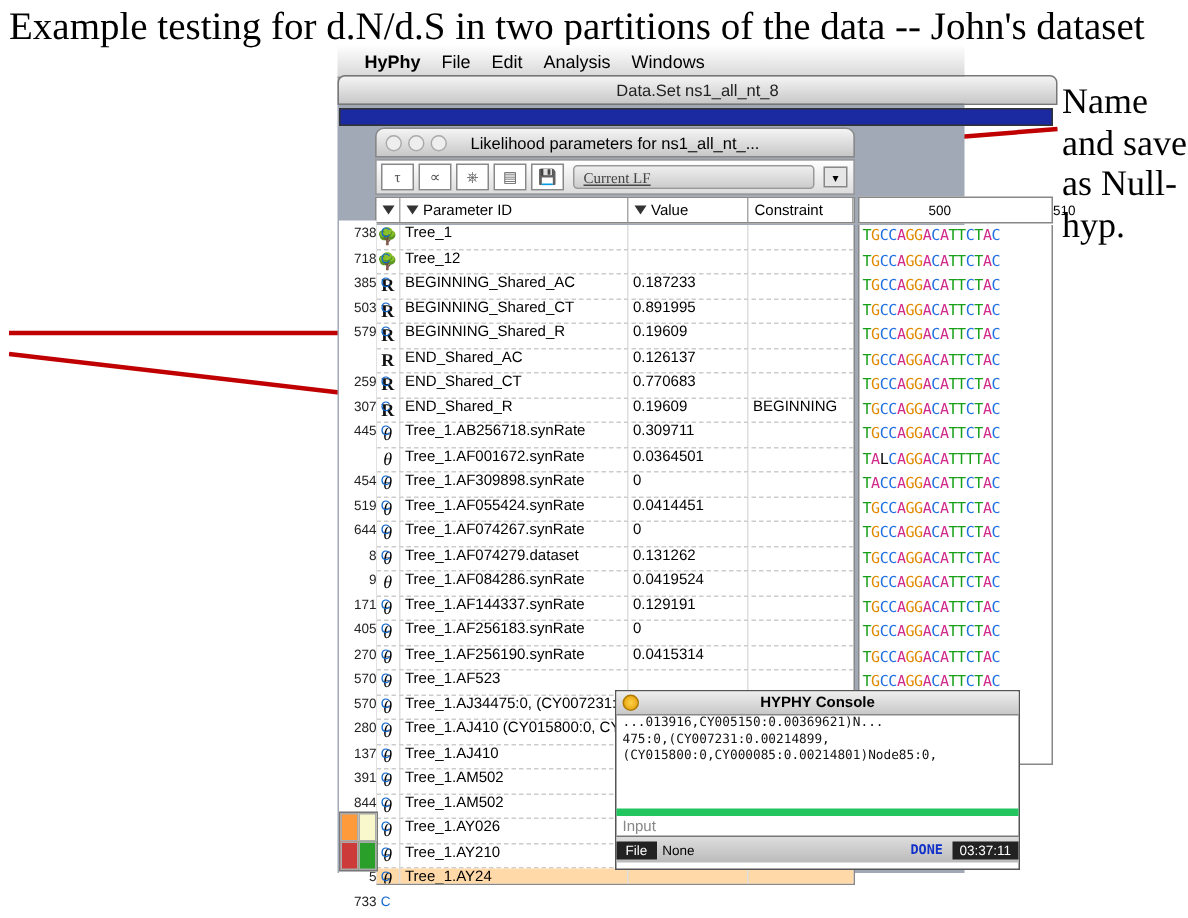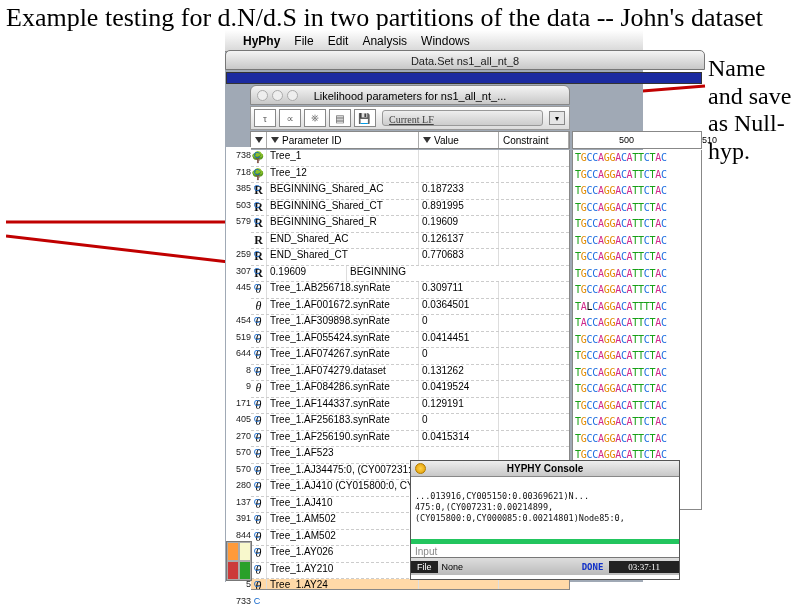--- a/index.html
+++ b/index.html
@@ -47,26 +47,26 @@
   
   .seqhead { position:absolute; top:131px; left:572px; width:130px; height:18px; background:#fff; border:1px solid #888; font-family:Geneva,Arial,sans-serif; font-size:9px; display:flex; align-items:center;}
   .seqhead span{ padding-left:8px; padding-right:22px;margin-left:38px;}
   .seqs { position:absolute; top:150px; left:572px; width:130px; height:360px; background:#fff; border:1px solid #888; border-top:none; font-family:Menlo,Consolas,monospace; font-size:10px; line-height:16.5px; letter-spacing:-0.3px; overflow:hidden;}
   .seq-row{ height:16.5px; white-space:nowrap; padding-left:2px;}
   .nA{color:#d02a8a;} .nT{color:#17a017;} .nG{color:#e08a00;} .nC{color:#1f6fe0;}
   
   .console { position:absolute; top:460px; left:410px; width:270px; height:120px; background:#fff; border:1px solid #555; font-family:"Lucida Grande",Arial,sans-serif; font-size:10px;}
   .console .ctitle{ height:16px; background:linear-gradient(#eee,#c8c8c8); border-bottom:1px solid #888; text-align:center; font-weight:bold; line-height:16px; position:relative;}
   .console .ctitle .ylight{ position:absolute; left:4px; top:2px; width:11px; height:11px; border-radius:50%; background:radial-gradient(#ffd24a,#e09a00); border:1px solid #b07a00;}
-  .console .cbody{ padding:14px 4px; font-family:Geneva,monospace; font-size:8.5px; line-height:11px; height:62px; overflow:hidden; color:#111;}
+  .console .cbody{ padding:0 4px; font-family:Geneva,monospace; font-size:8.5px; line-height:11px; height:62px; overflow:hidden; color:#111;}
   .console .cinput{ border-top:5px solid #22c55e; font-size:10px; color:#888; padding:2px 4px; height:18px;}
   .console .cfoot{ height:18px; border-top:1px solid #777; background:linear-gradient(#ddd,#bbb); display:flex; align-items:center; font-size:9px;}
   .console .cfoot .filelab{ background:#222; color:#fff; padding:1px 6px; margin-right:4px;}
   .console .cfoot .done{ color:#1030c8; font-family:Menlo,monospace; margin-left:auto; margin-right:6px; font-weight:bold;}
-  .console .cfoot .time{ background:#222; color:#fff; padding:1px 19px; font-family:Liberation Serif, serif;}
+  .console .cfoot .time{ background:#222; color:#fff; padding:1px 5px; font-family:Liberation Sans, sans-serif;}
   
   .palette { position:absolute; top:541px; left:226px; width:26px; height:40px; border:1px solid #777; background:#eee; display:grid; grid-template-columns:1fr 1fr; grid-template-rows:1fr 1fr;}
   .palette div{ border:1px solid #aaa; }
   .p1{ background:#ff9a3a;} .p2{ background:#f8f8cc;} .p3{ background:#cc3a3a;} .p4{ background:#2aa02a;}
   .sel-row { background:#ffd9a8 !important;}
 </style>
 </head>
 <body>
 
 <div class="slide-title">Example testing for d.N/d.S in two partitions of the data -- John's dataset</div>
@@ -191,20 +191,21 @@
         <span class="r-icon">R</span>
       </div>
       <div class="pid">END_Shared_CT</div>
       <div class="val">0.770683</div>
       <div class="con"></div>
     </div>
     <div class="param-row">
       <div class="ic" style="color: rgb(154, 42, 42);">
         <span class="r-icon">R</span>
       </div>
+      <div class="pid">END_Shared_R</div>
       <div class="val">0.19609</div>
       <div class="con">BEGINNING</div>
     </div>
     <div class="param-row">
       <div class="ic">
         <span class="theta">θ</span>
       </div>
       <div class="pid">Tree_1.AB256718.synRate</div>
       <div class="val">0.309711</div>
       <div class="con"></div>

